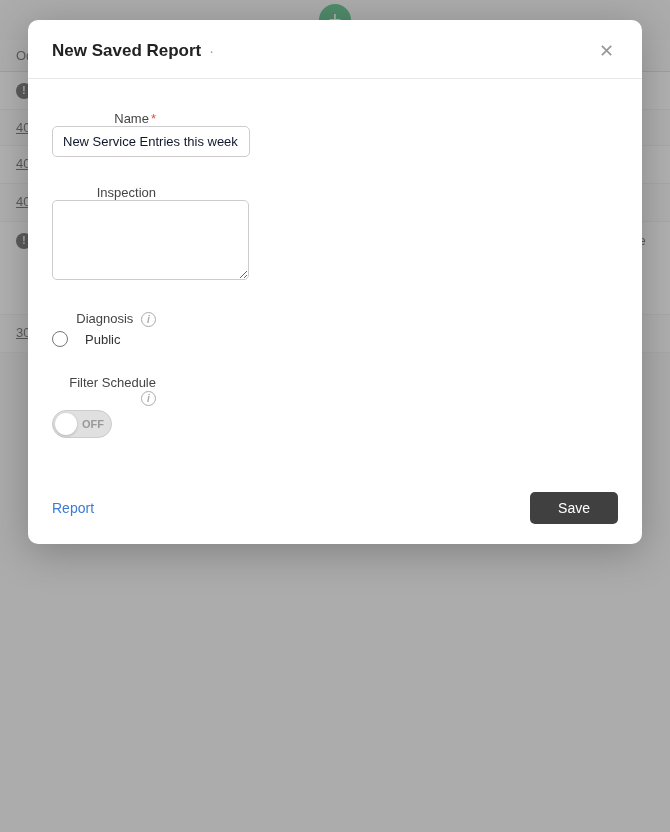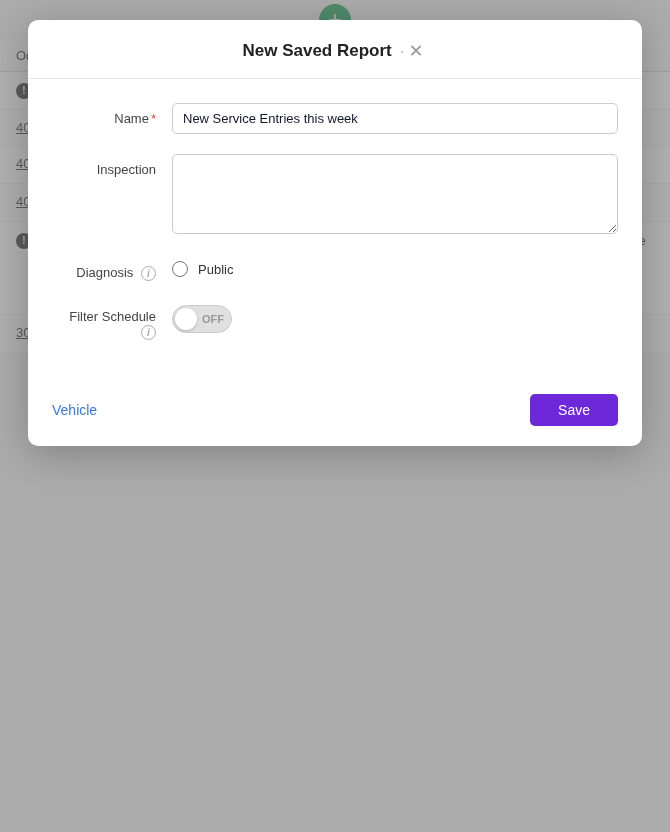--- a/index.html
+++ b/index.html
@@ -112,21 +112,21 @@
       background: #fff;
       border-radius: 10px;
       box-shadow: 0 8px 40px rgba(0,0,0,0.25);
       z-index: 20;
       overflow: hidden;
     }
 
     .modal-header {
       display: flex;
       align-items: center;
-      justify-content: center;
+      justify-content: space-between;
       padding: 18px 24px 14px 24px;
       border-bottom: 1px solid #e8e8e8;
     }
 
     .modal-title {
       display: flex;
       align-items: baseline;
       gap: 8px;
     }
 
@@ -152,20 +152,21 @@
     }
 
     .modal-body {
       padding: 24px 24px 20px 24px;
     }
 
     .form-row {
       display: flex;
       margin-bottom: 20px;
       align-items: flex-start;
+      flex-direction: column;
     }
 
     .form-label {
       width: 120px;
       padding-top: 8px;
       text-align: right;
       padding-right: 16px;
       font-size: 13px;
       color: #444;
       flex-shrink: 0;
@@ -205,21 +206,21 @@
     .radio-group {
       display: flex;
       flex-direction: column;
       gap: 10px;
       padding-top: 4px;
     }
 
     .radio-option {
       display: flex;
       align-items: center;
-      gap: 10px;
+      gap: 17px;
       cursor: pointer;
     }
 
     .radio-input {
       width: 16px;
       height: 16px;
       cursor: pointer;
       accent-color: #3a7bd5;
     }
 
@@ -301,21 +302,21 @@
     .btn-cancel {
       background: none;
       border: none;
       color: #3a7bd5;
       font-size: 14px;
       cursor: pointer;
       padding: 6px 0;
     }
 
     .btn-save {
-      background: #6d28d9;
+      background: #404040;
       color: #fff;
       border: none;
       border-radius: 5px;
       padding: 8px 28px;
       font-size: 14px;
       font-weight: 500;
       cursor: pointer;
     }
 
     
@@ -472,16 +473,16 @@
               <div class="toggle-thumb"></div>
               <span class="toggle-label">OFF</span>
             </div>
           </div>
         </div>
       </div>
     </div>
   </div>
 
   <div class="modal-footer">
-    <button class="btn-cancel">Vehicle</button>
+    <button class="btn-cancel">Report</button>
     <button class="btn-save">Save</button>
   </div>
 </div>
 
 </body></html>

